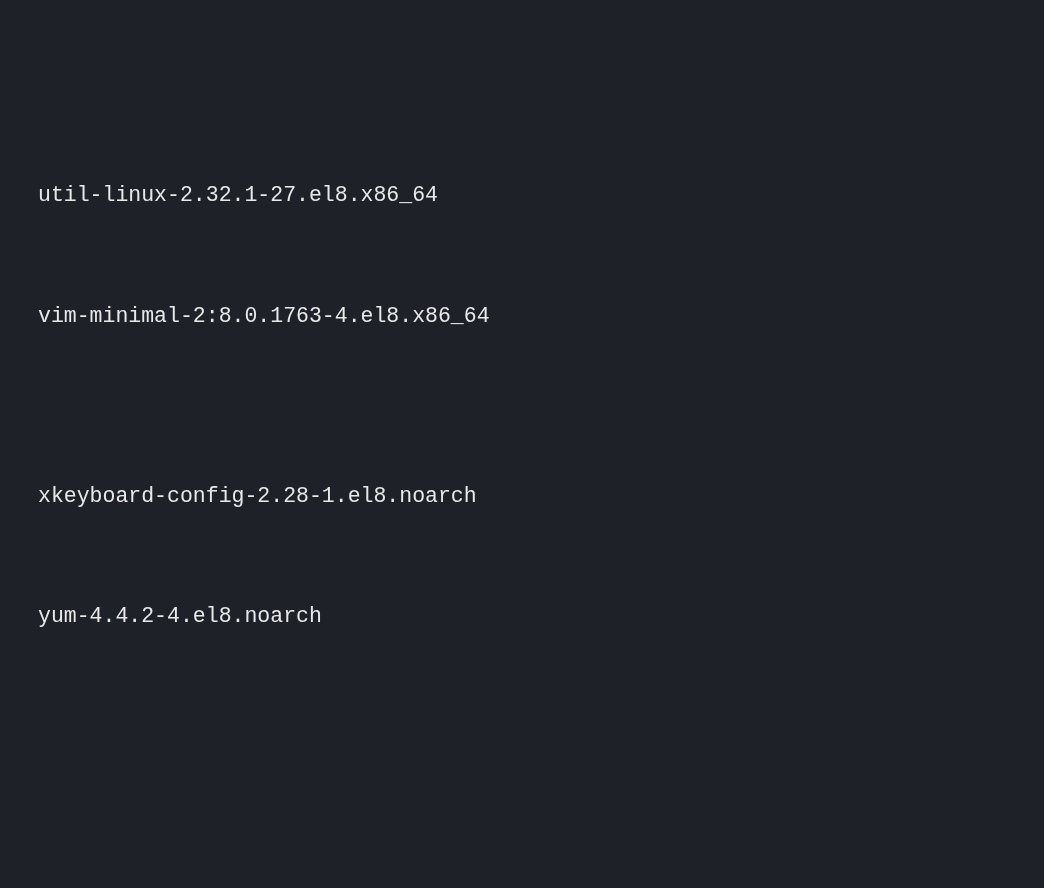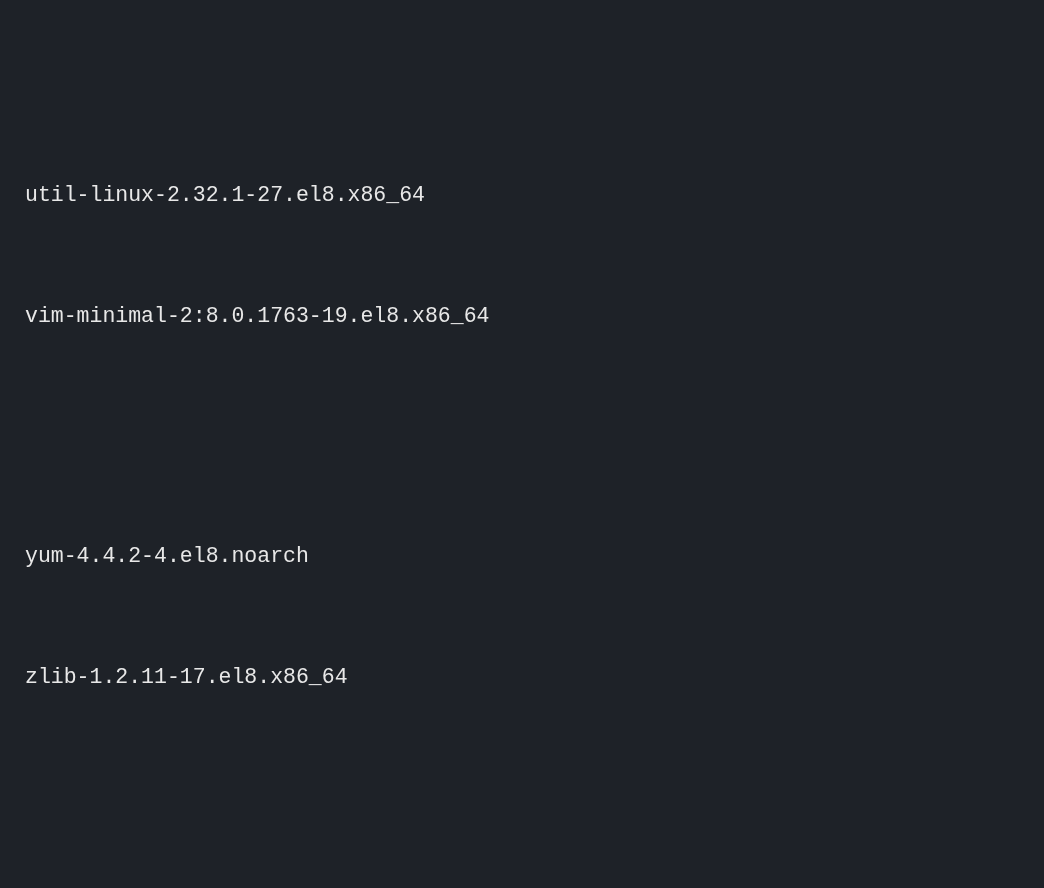--- a/index.html
+++ b/index.html
@@ -16,41 +16,41 @@
       width: 1044px;
       height: 888px;
       overflow: hidden;
       white-space: pre;
       padding-top: 30px;
     }
     .terminal {
       padding: 0;
     }
     .pkg-line {
-      padding-left: 25px;
+      padding-left: 38px;
     }
     .blank-line {
       height: 30px;
     }
   </style>
 </head>
 <body>
 
 
 
 <div class="terminal">
 <div class="pkg-line">util-linux-2.32.1-27.el8.x86_64</div>
 <div class="blank-line"></div>
-<div class="pkg-line">vim-minimal-2:8.0.1763-19.el8.x86_64</div>
+<div class="pkg-line">vim-minimal-2:8.0.1763-4.el8.x86_64</div>
 <div class="blank-line"></div>
 <div class="blank-line"></div>
+<div class="pkg-line">xkeyboard-config-2.28-1.el8.noarch</div>
 <div class="blank-line"></div>
 <div class="pkg-line">yum-4.4.2-4.el8.noarch</div>
 <div class="blank-line"></div>
-<div class="pkg-line">zlib-1.2.11-17.el8.x86_64</div>
 <div class="blank-line"></div>
 
 
 
 
 
 
 
 
 

